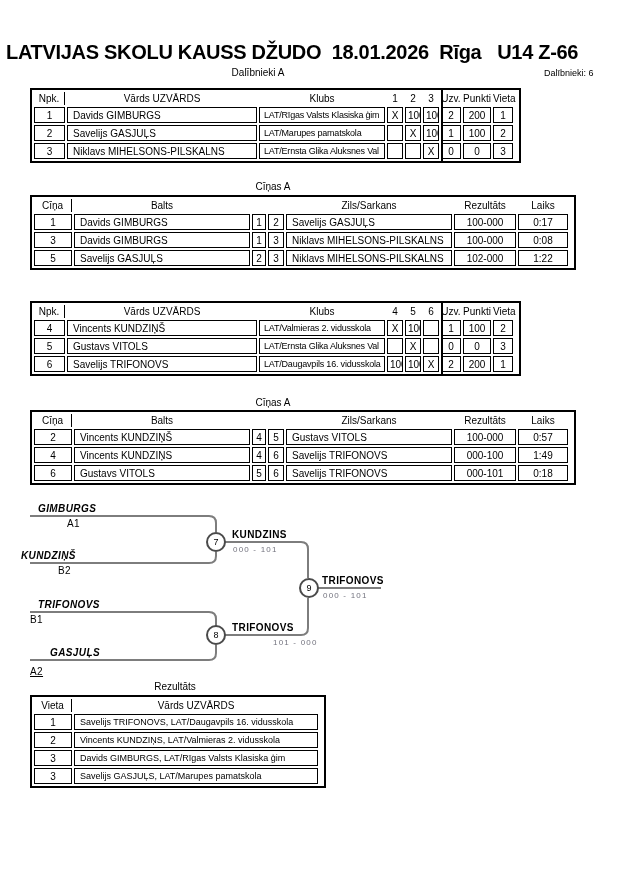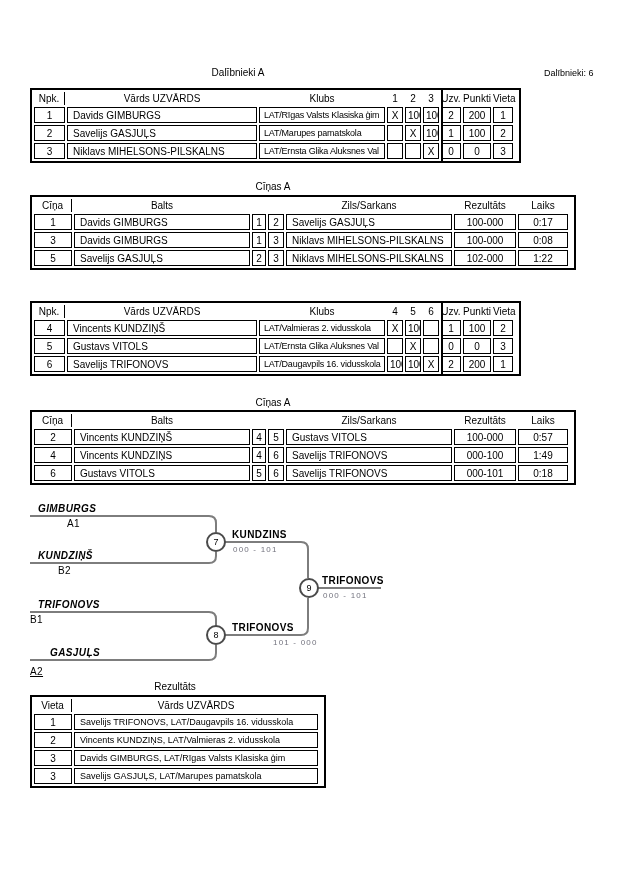--- a/index.html
+++ b/index.html
@@ -39,23 +39,24 @@
     position:absolute; width:16px; height:16px; border:2px solid #4a4a4a; border-radius:50%;
     background:#fff; font-size:9px; text-align:center; line-height:16px; z-index:2;
   }
   svg.bracket { position:absolute; left:0; top:0; pointer-events:none; }
 </style>
 </head>
 <body>
 
 <div class="page">
 
+  <div class="abs title">LATVIJAS SKOLU KAUSS DŽUDO  18.01.2026  Rīga   U14 Z-66</div>
   <div class="abs participants">Dalībnieki: 6</div>
 
-  <div class="abs seclabel" style="left:128px; top:67px;">Dalībnieki A</div>
+  <div class="abs seclabel" style="left:148px; top:67px;">Dalībnieki A</div>
   <div class="tbl-wrap" style="left:30px; top:88px; width:487px;">
     <table class="grid" style="width:483px;">
       <colgroup>
           <col style="width:31px">
           <col style="width:190px">
           <col style="width:126px">
           <col style="width:16px">
           <col style="width:16px">
           <col style="width:16px">
           <col style="width:20px">
@@ -288,21 +289,21 @@
       <path d="M225,542 H301 Q308,542 308,549 V578"></path>
       <path d="M30,612 H209 Q216,612 216,619 V626"></path>
       <path d="M30,660 H209 Q216,660 216,653 V645"></path>
       <path d="M225,635 H301 Q308,635 308,628 V598"></path>
       <path d="M318,588 H381"></path>
     </g>
   </svg>
 
   <div class="slot-name" style="left:38px; top:503px;">GIMBURGS</div>
   <div class="slot-seed" style="left:30px; top:518px;margin-left:37px;">A1</div>
-  <div class="slot-name" style="left:38px; top:550px;">KUNDZIŅŠ</div>
+  <div class="slot-name" style="left:21px; top:550px;">KUNDZIŅŠ</div>
   <div class="slot-seed" style="left:30px; top:565px;padding-left:28px;">B2</div>
   <div class="slot-name" style="left:38px; top:599px;">TRIFONOVS</div>
   <div class="slot-seed" style="left:30px; top:614px;">B1</div>
   <div class="slot-name" style="left:50px; top:647px;">GASJUĻS</div>
   <div class="slot-seed" style="left:30px; top:666px;text-decoration:underline;">A2</div>
 
   <div class="match-circle" style="left:206px; top:532px;">7</div>
   <div class="winner-name" style="left:232px; top:529px;">KUNDZINS</div>
   <div class="winner-score" style="left:233px; top:545px;">000 - 101</div>
 

